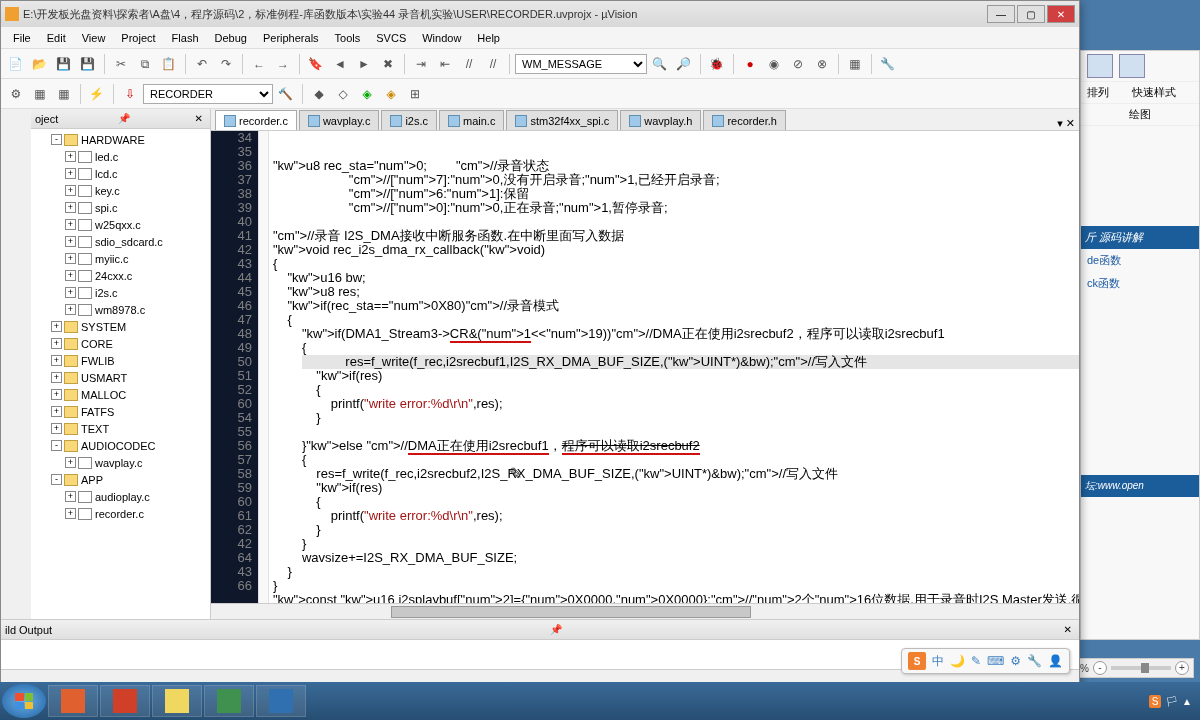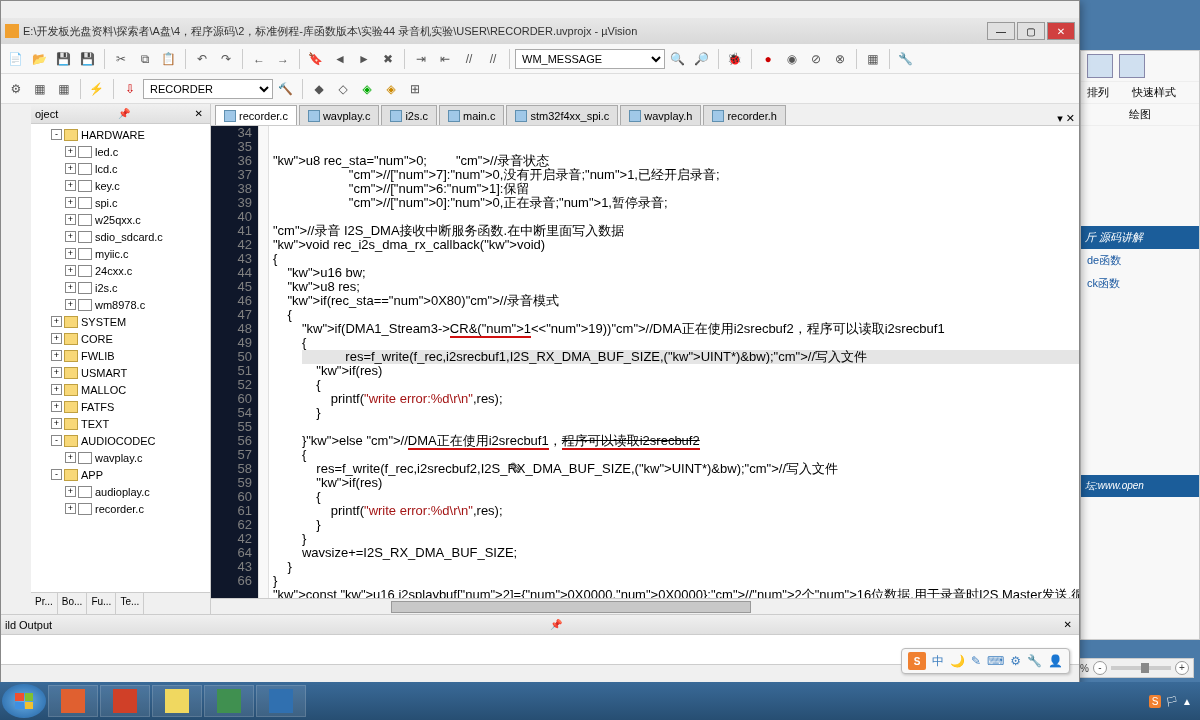--- a/index.html
+++ b/index.html
@@ -1,18 +1,18 @@
 <!DOCTYPE html>
 <html><head>
 <meta charset="utf-8">
 <style>
 * { margin: 0; padding: 0; box-sizing: border-box; font-family: "Microsoft YaHei", Tahoma, sans-serif; }
 body { background: #4a7aa8; width: 1200px; height: 720px; overflow: hidden; position: relative; }
 .window { position: absolute; left: 0; top: 0; width: 1080px; height: 690px; background: #f0f0f0; border: 1px solid #888; box-shadow: 2px 2px 8px rgba(0,0,0,.3); }
-.titlebar { height: 26px; background: linear-gradient(#e8e8e8,#d8d8d8); display: flex; align-items: center; padding: 0 4px; font-size: 11px; margin-top: 17px; }
+.titlebar { height: 26px; background: linear-gradient(#e8e8e8,#d8d8d8); display: flex; align-items: center; padding: 0 4px; font-size: 11px; }
 .titlebar-icon { width: 14px; height: 14px; background: #f0a030; margin-right: 4px; }
 .titlebar-text { flex: 1; color: #333; white-space: nowrap; overflow: hidden; }
 .win-controls { display: flex; gap: 2px; }
 .win-btn { width: 28px; height: 18px; background: #e0e0e0; border: 1px solid #999; font-size: 10px; display: flex; align-items: center; justify-content: center; cursor: pointer; }
 .win-btn.close { background: #d04040; color: #fff; }
 .menubar { height: 22px; background: #f5f5f5; display: flex; align-items: center; padding: 0 4px; font-size: 11px; border-bottom: 1px solid #ddd; }
 .menu-item { padding: 2px 8px; cursor: pointer; }
 .toolbar1, .toolbar2 { height: 30px; background: #f8f8f8; border-bottom: 1px solid #ddd; display: flex; align-items: center; padding: 0 4px; gap: 2px; }
 .tb-btn { width: 22px; height: 22px; border: 1px solid transparent; display: flex; align-items: center; justify-content: center; cursor: pointer; font-size: 12px; color: #555; }
 .tb-sep { width: 1px; height: 20px; background: #ccc; margin: 0 3px; }
@@ -109,20 +109,33 @@
   <div class="titlebar">
     <span class="titlebar-icon"></span>
     <span class="titlebar-text">E:\开发板光盘资料\探索者\A盘\4，程序源码\2，标准例程-库函数版本\实验44 录音机实验\USER\RECORDER.uvprojx - µVision</span>
     <span class="win-controls">
       <span class="win-btn">—</span>
       <span class="win-btn">▢</span>
       <span class="win-btn close">✕</span>
     </span>
   </div>
 
+  <div class="menubar" id="menubar">
+      <span class="menu-item">File</span>
+      <span class="menu-item">Edit</span>
+      <span class="menu-item">View</span>
+      <span class="menu-item">Project</span>
+      <span class="menu-item">Flash</span>
+      <span class="menu-item">Debug</span>
+      <span class="menu-item">Peripherals</span>
+      <span class="menu-item">Tools</span>
+      <span class="menu-item">SVCS</span>
+      <span class="menu-item">Window</span>
+      <span class="menu-item">Help</span>
+    </div>
 
   <div class="toolbar1">
     <span class="tb-btn">📄</span>
     <span class="tb-btn">📂</span>
     <span class="tb-btn">💾</span>
     <span class="tb-btn">💾</span>
     <span class="tb-sep"></span>
     <span class="tb-btn">✂</span>
     <span class="tb-btn">⧉</span>
     <span class="tb-btn">📋</span>
@@ -136,21 +149,21 @@
     <span class="tb-btn">🔖</span>
     <span class="tb-btn">◄</span>
     <span class="tb-btn">►</span>
     <span class="tb-btn">✖</span>
     <span class="tb-sep"></span>
     <span class="tb-btn">⇥</span>
     <span class="tb-btn">⇤</span>
     <span class="tb-btn">//</span>
     <span class="tb-btn">//</span>
     <span class="tb-sep"></span>
-    <select class="tb-combo" style="width:150px;">
+    <select class="tb-combo" style="width:132px;">
       <option>WM_MESSAGE</option>
     </select>
     <span class="tb-btn">🔍</span>
     <span class="tb-btn">🔎</span>
     <span class="tb-sep"></span>
     <span class="tb-btn">🐞</span>
     <span class="tb-sep"></span>
     <span class="tb-btn" style="color:#c00;">●</span>
     <span class="tb-btn">◉</span>
     <span class="tb-btn">⊘</span>
@@ -298,26 +311,20 @@
             <span class="tree-exp">+</span>
             <span class="tree-icon file"></span>
             <span>audioplay.c</span>
           </div>
           <div class="tree-node" style="padding-left: 32px;">
             <span class="tree-exp">+</span>
             <span class="tree-icon file"></span>
             <span>recorder.c</span>
           </div>
         </div>
-      <div class="panel-tabs">
-        <span class="ptab">Pr...</span>
-        <span class="ptab">Bo...</span>
-        <span class="ptab">Fu...</span>
-        <span class="ptab">Te...</span>
-      </div>
     </div>
 
     <div class="editor-area">
       <div class="file-tabs" id="file-tabs">
         <span class="ftab active">
             <span class="ftab-icon"></span>
             <span>recorder.c</span>
           </span>
           <span class="ftab">
             <span class="ftab-icon"></span>

